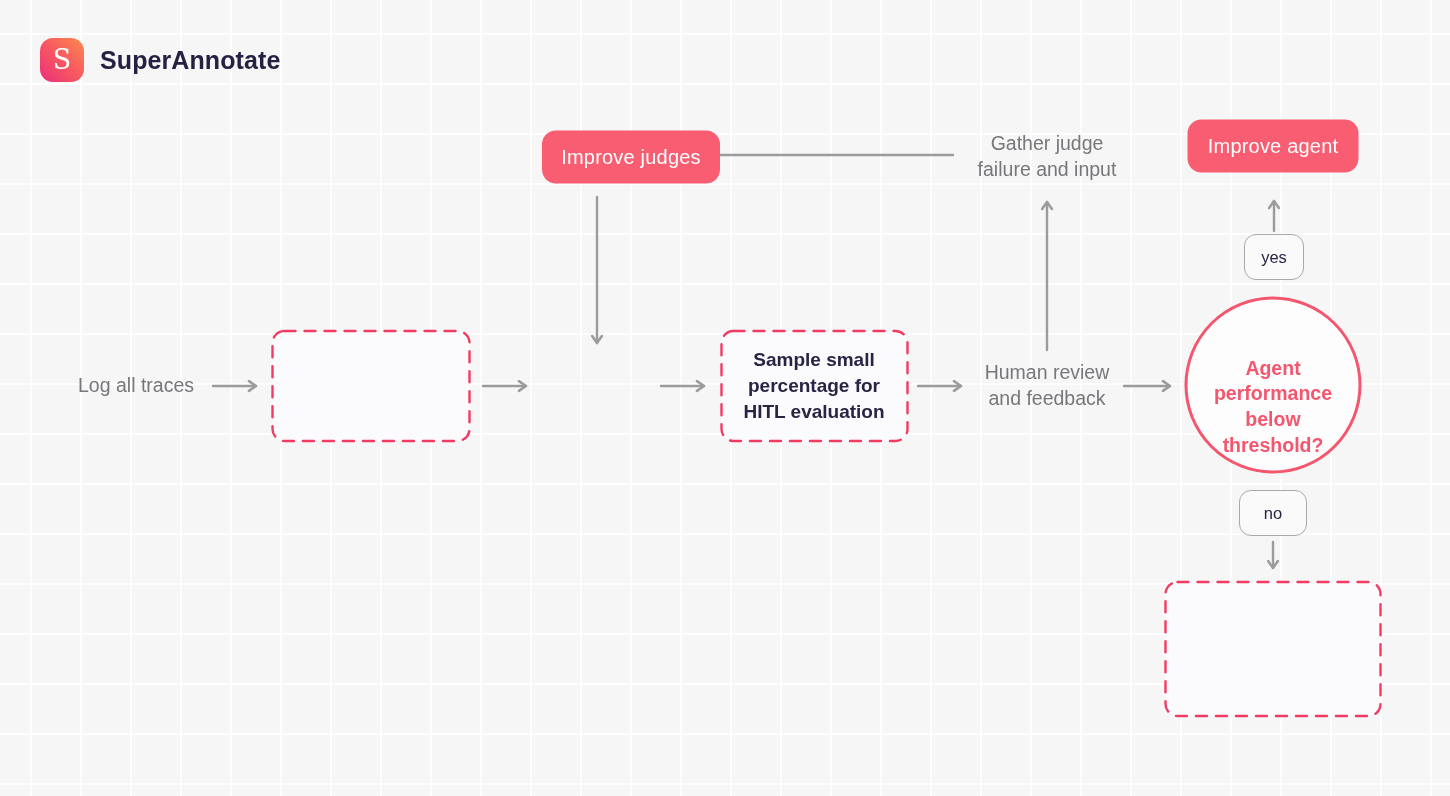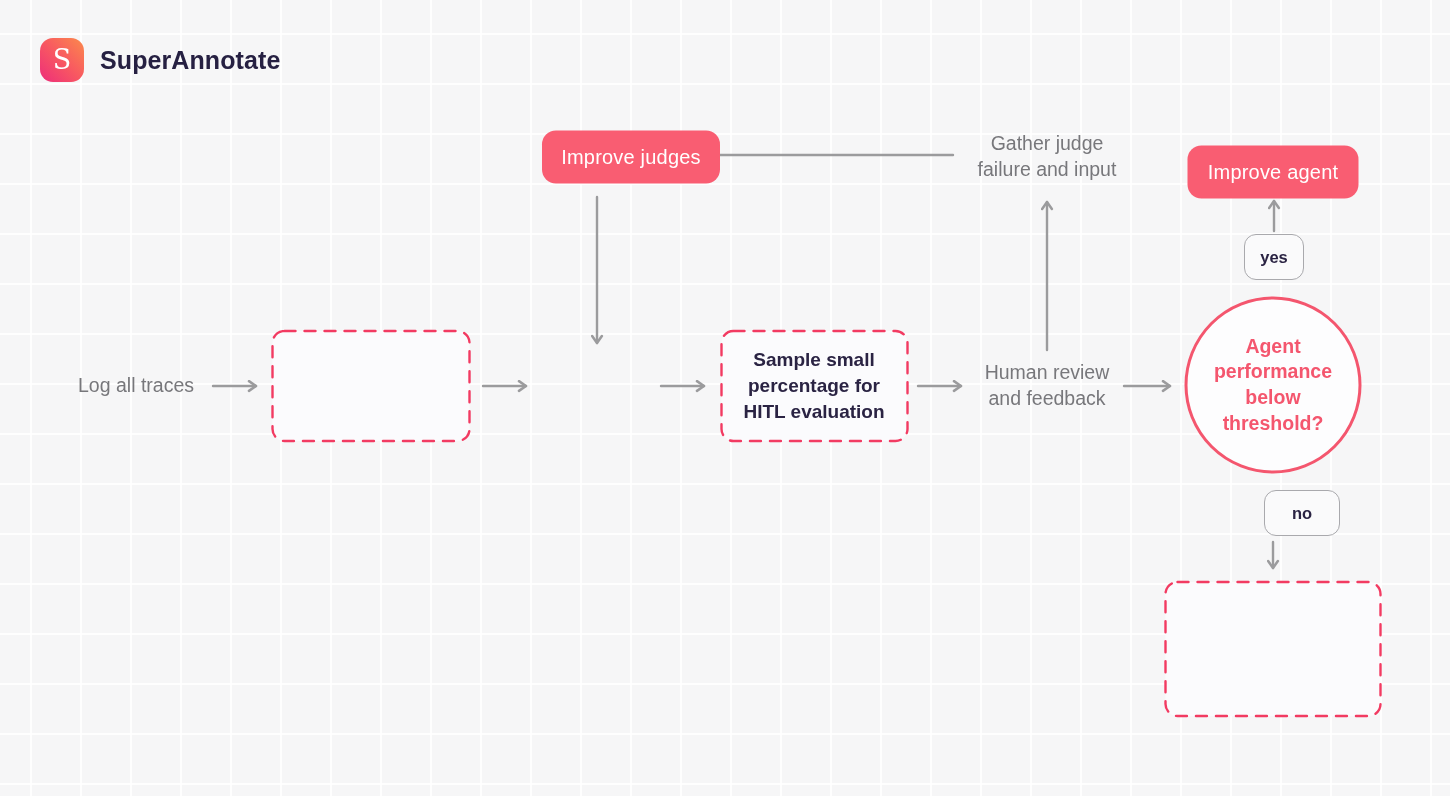--- a/index.html
+++ b/index.html
@@ -98,21 +98,21 @@
     align-items: center;
     justify-content: center;
   }
 
   .tag {
     background: #fafafb;
     border: 1.6px solid #a9a9ad;
     border-radius: 12px;
     color: #2a2343;
     font-size: 16.5px;
-    font-weight: 700;
+    font-weight: 400;
     display: flex;
     align-items: center;
     justify-content: center;
   }
 
   .overlay {
     position: absolute;
     left: 0; top: 0;
     width: 1450px;
     height: 796px;
@@ -155,42 +155,42 @@
     <div class="brand-name">SuperAnnotate</div>
   </div>
 
   <div class="node pill" style="left:597px; top:157px; width:178px; height:53px;margin-left:34px;">
     <span>Improve judges</span>
   </div>
 
   <div class="node label-gray preline" style="left:1047px; top:157px; width:220px;">Gather judge
 failure and input</div>
 
-  <div class="node pill" style="left:1273px; top:172px; width:171px; height:53px;">
+  <div class="node pill" style="left:1273px; top:146px; width:171px; height:53px;">
     <span>Improve agent</span>
   </div>
 
   <div class="node tag" style="left:1274px; top:257px; width:60px; height:46px;">
     <span>yes</span>
   </div>
 
   <div class="node label-gray" style="left:136px; top:386px; width:180px;">Log all traces</div>
 
 
 
   <div class="node dashed-text preline" style="left:814px; top:386px; width:186px; height:110px;">Sample small
 percentage for
 HITL evaluation</div>
 
   <div class="node label-gray preline" style="left:1047px; top:386px; width:180px;">Human review
 and feedback</div>
 
-  <div class="node decision-text preline" style="left:1273px; top:385px; width:160px; height:160px;">Agent
+  <div class="node decision-text preline" style="left:1273px; top:407px; width:160px; height:160px;">Agent
 performance
 below
 threshold?</div>
 
-  <div class="node tag" style="left:1273px; top:513px; width:76px; height:46px;margin-left:29px;">
+  <div class="node tag" style="left:1273px; top:513px; width:68px; height:46px;">
     <span>no</span>
   </div>
 
 
 </div>
 
 </body></html>

